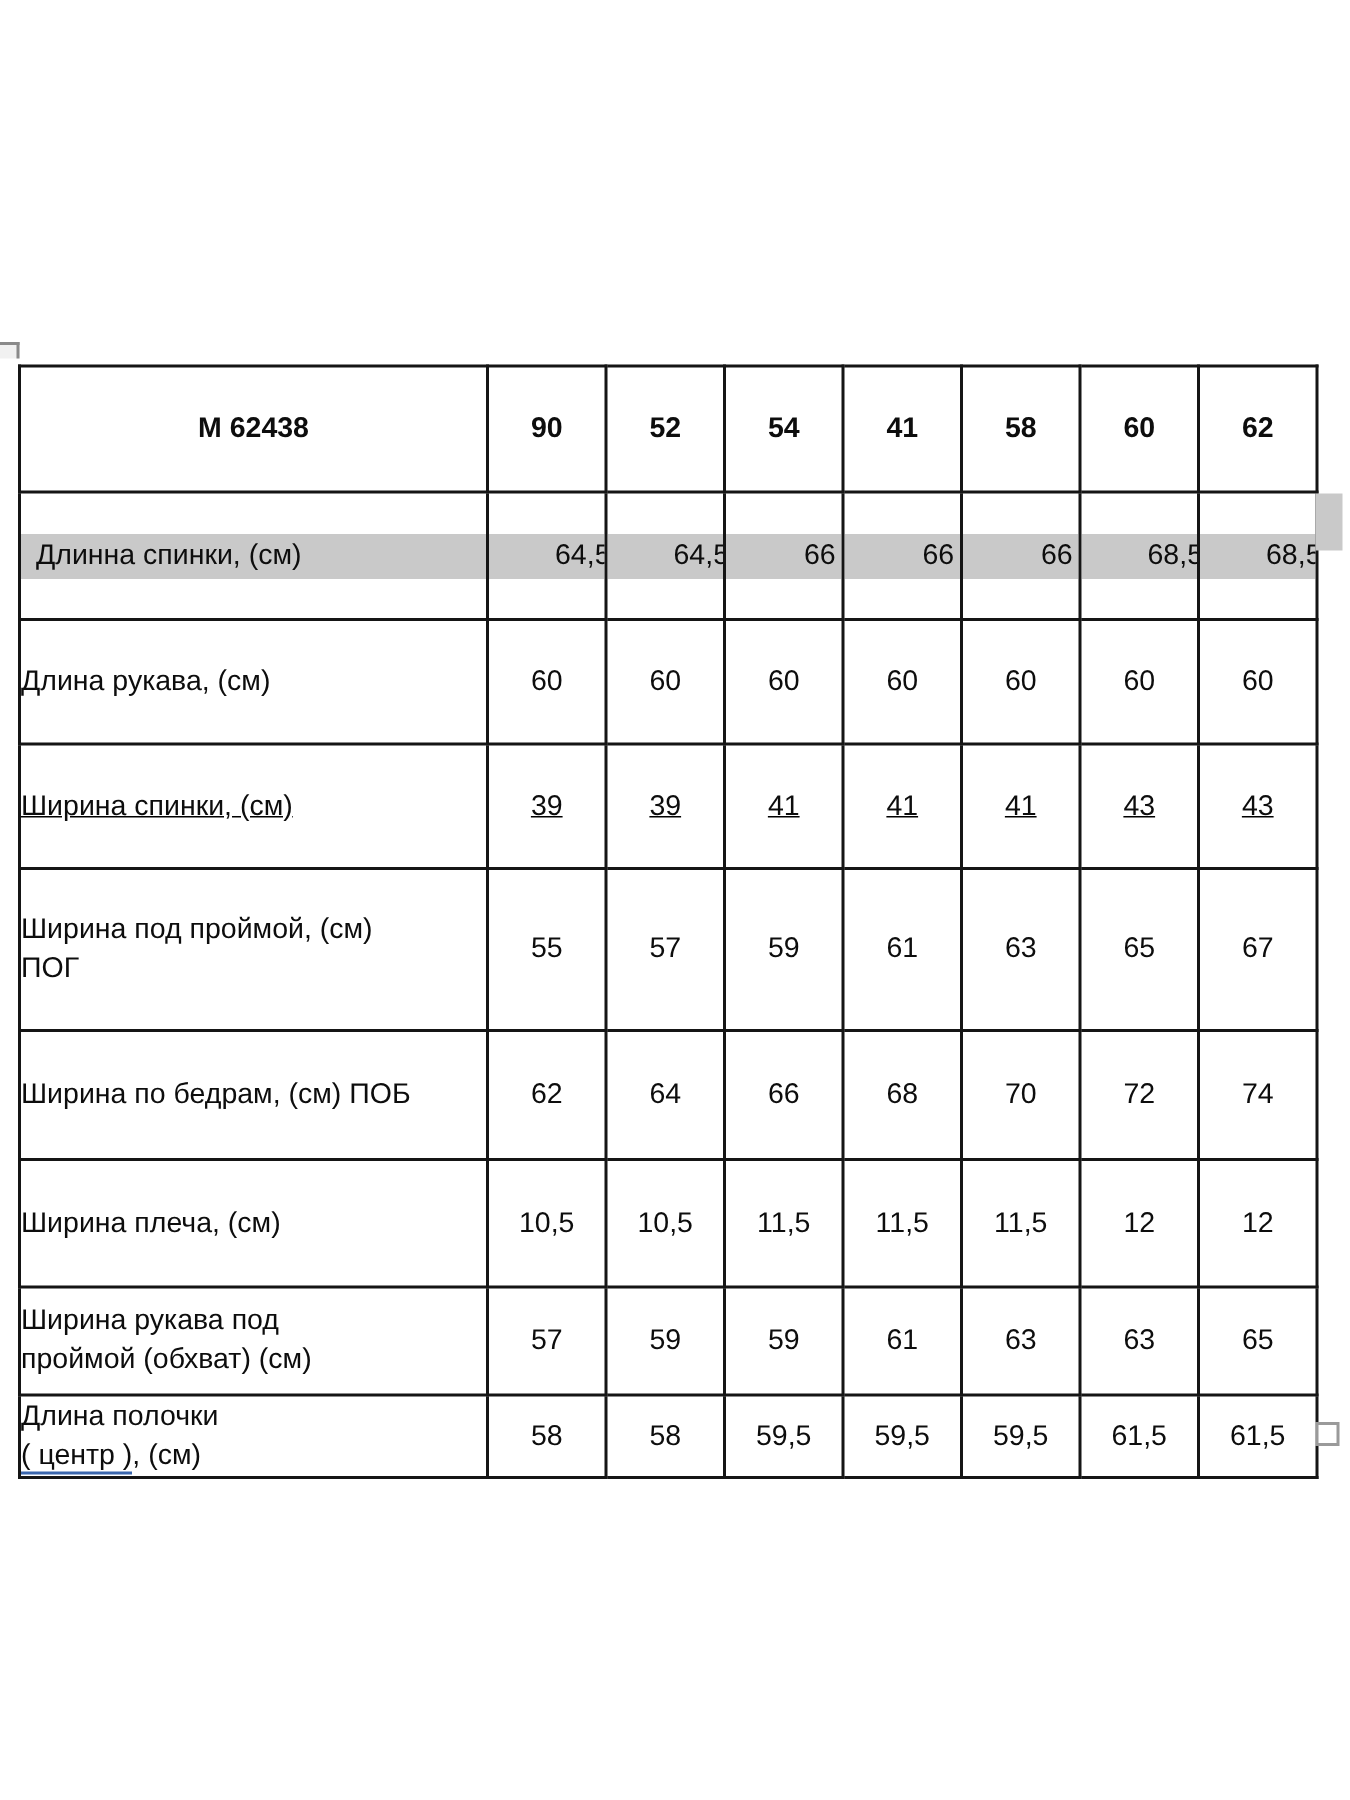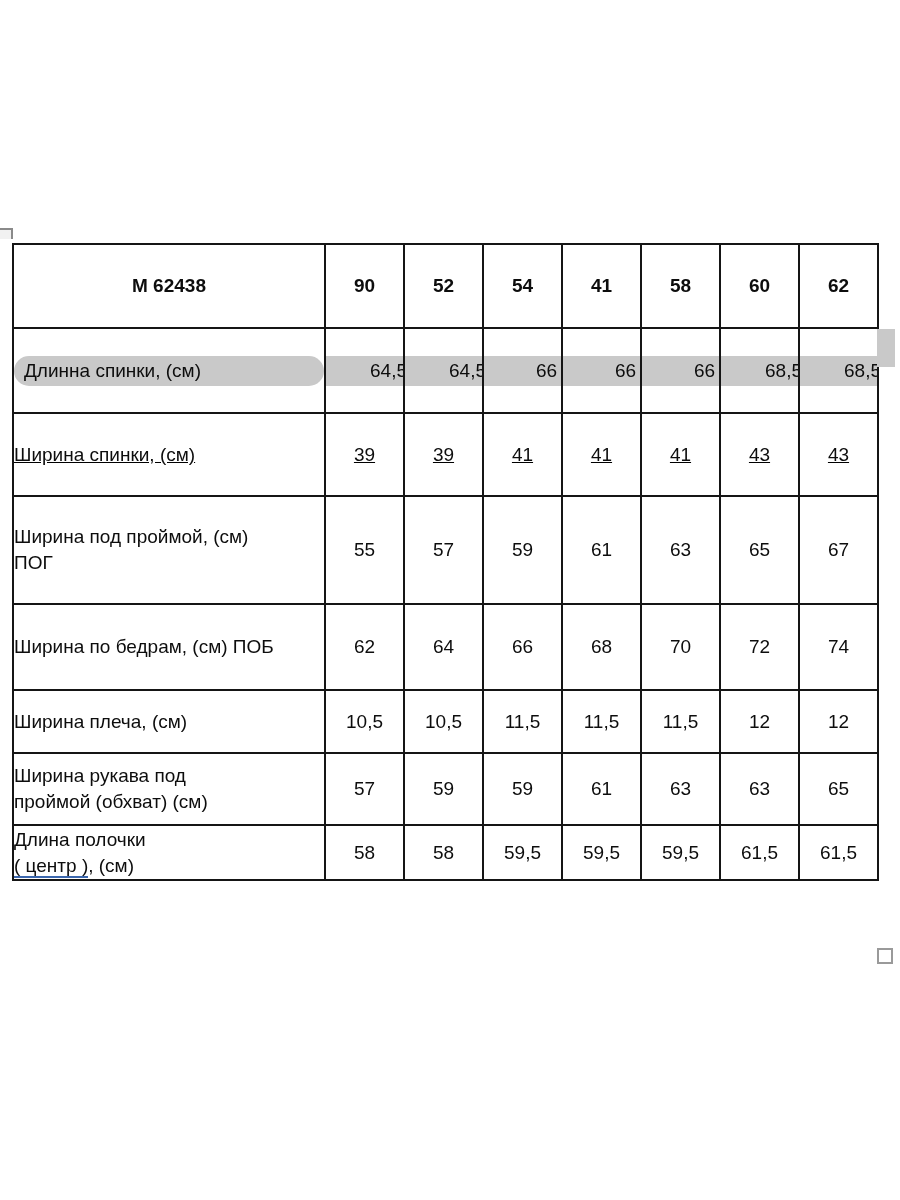--- a/index.html
+++ b/index.html
@@ -66,29 +66,28 @@
     height: 30px;
     background: #c9c9c9;
     display: flex;
     align-items: center;
     justify-content: center;
     padding-left: 48px;
   }
   .hl-band.left {
     justify-content: flex-start;
     padding-left: 10px;
-    border-radius: 15px;
   }
   .rh-head { height: 84px; }
   .rh1 { height: 85px; }
   .rh2 { height: 83px; }
   .rh3 { height: 83px; text-decoration: underline; }
   .rh4 { height: 108px; }
   .rh5 { height: 86px; }
-  .rh6 { height: 63px; }
+  .rh6 { height: 85px; }
   .rh7 { height: 72px; }
   .rh8 { height: 55px; }
   .u-link {
     text-decoration: none;
     border-bottom: 2px solid #3a66ad;
     color: #0d0d0d;
   }
   
   .scroll-thumb {
     position: absolute;
@@ -160,20 +159,30 @@
             <div class="hl-band">66</div>
           </td>
       <td class="value-cell">
             <div class="hl-band">68,5</div>
           </td>
       <td class="value-cell">
             <div class="hl-band">68,5</div>
           </td>
     </tr>
 
+    <tr class="rh2">
+      <td class="label-cell">Длина рукава, (см)</td>
+      <td class="value-cell">60</td>
+      <td class="value-cell">60</td>
+      <td class="value-cell">60</td>
+      <td class="value-cell">60</td>
+      <td class="value-cell">60</td>
+      <td class="value-cell">60</td>
+      <td class="value-cell">60</td>
+    </tr>
 
     <tr class="rh3">
       <td class="label-cell">Ширина спинки, (см)</td>
       <td class="value-cell">39</td>
       <td class="value-cell">39</td>
       <td class="value-cell">41</td>
       <td class="value-cell">41</td>
       <td class="value-cell">41</td>
       <td class="value-cell">43</td>
       <td class="value-cell">43</td>

